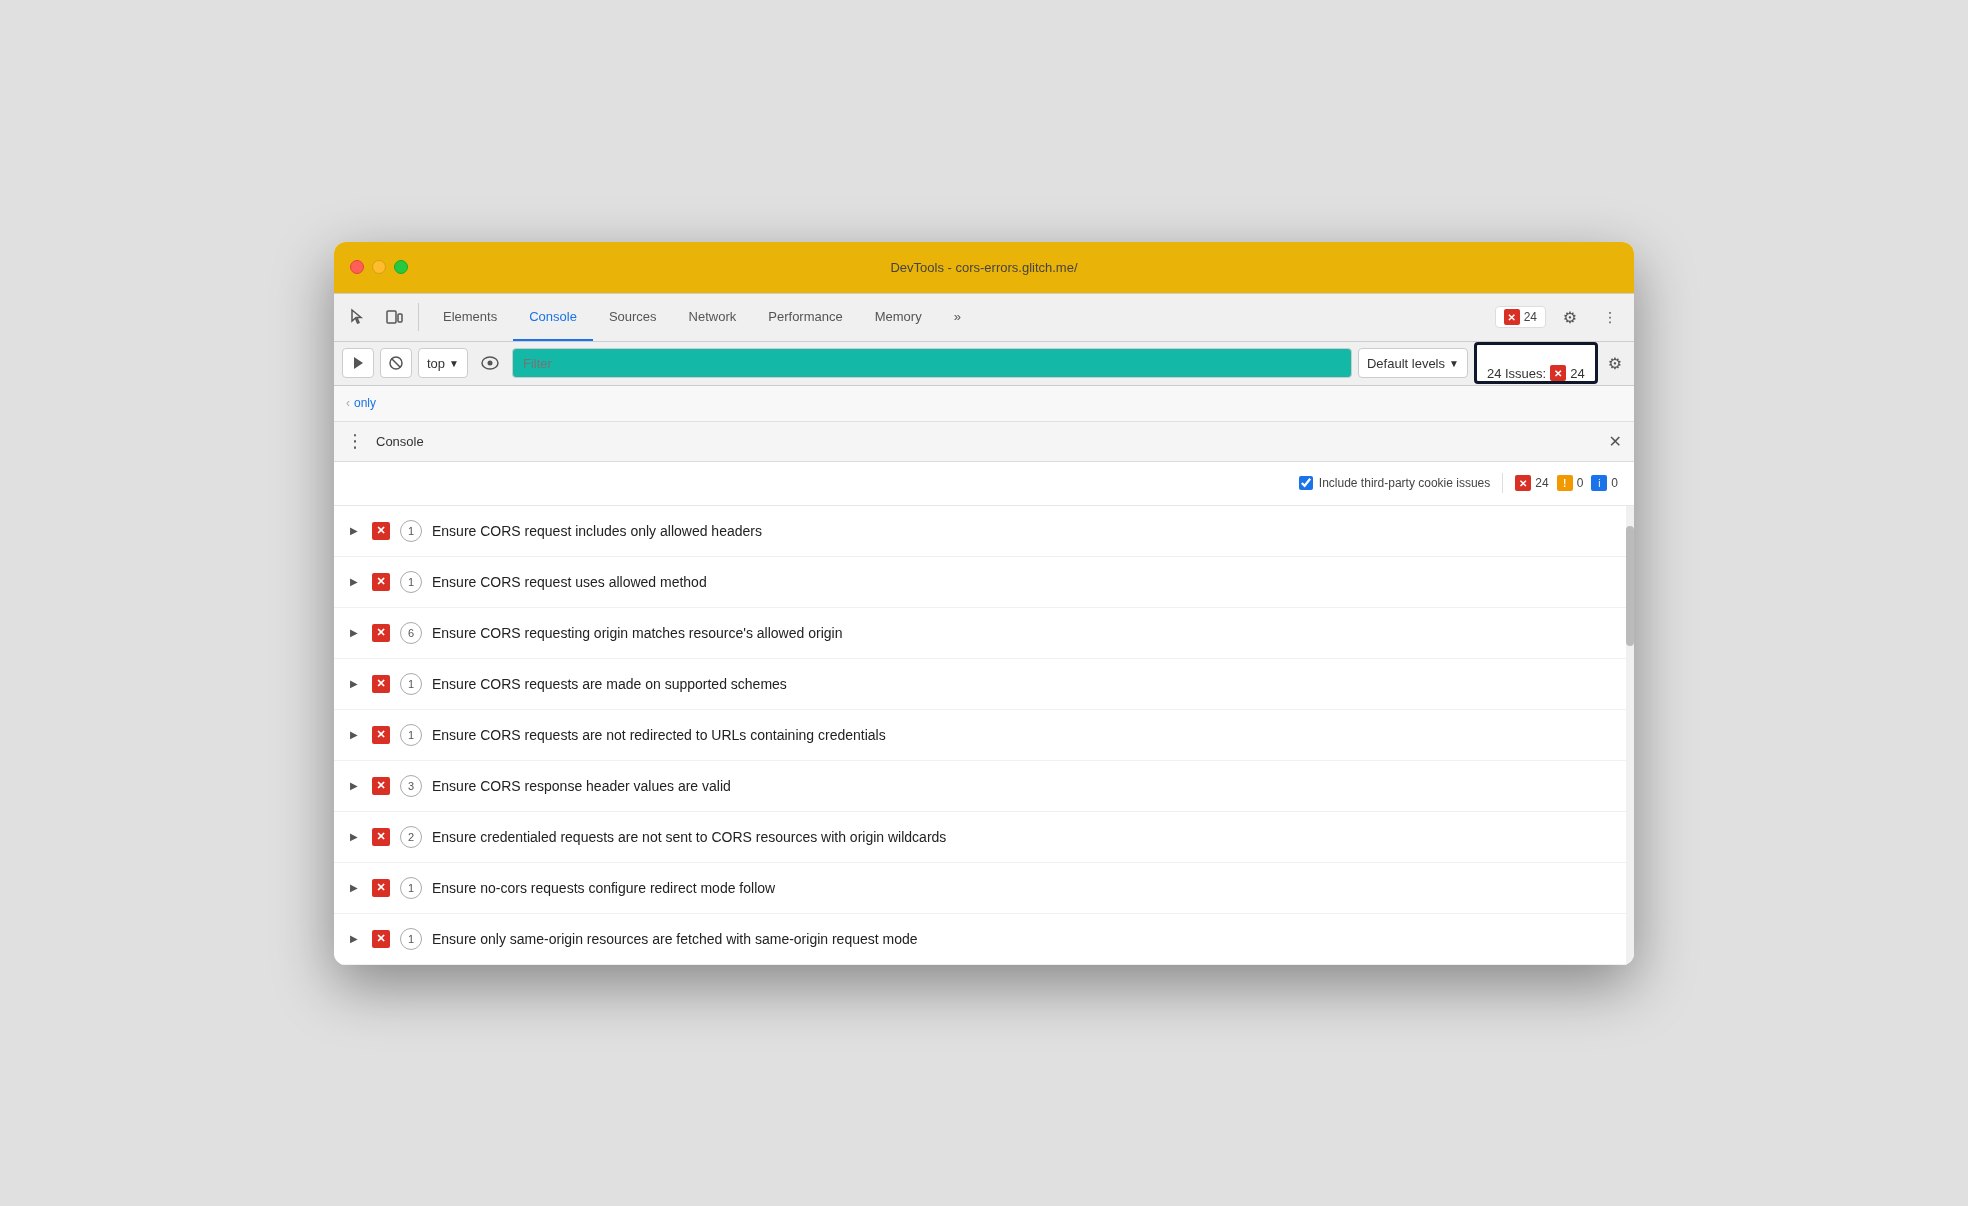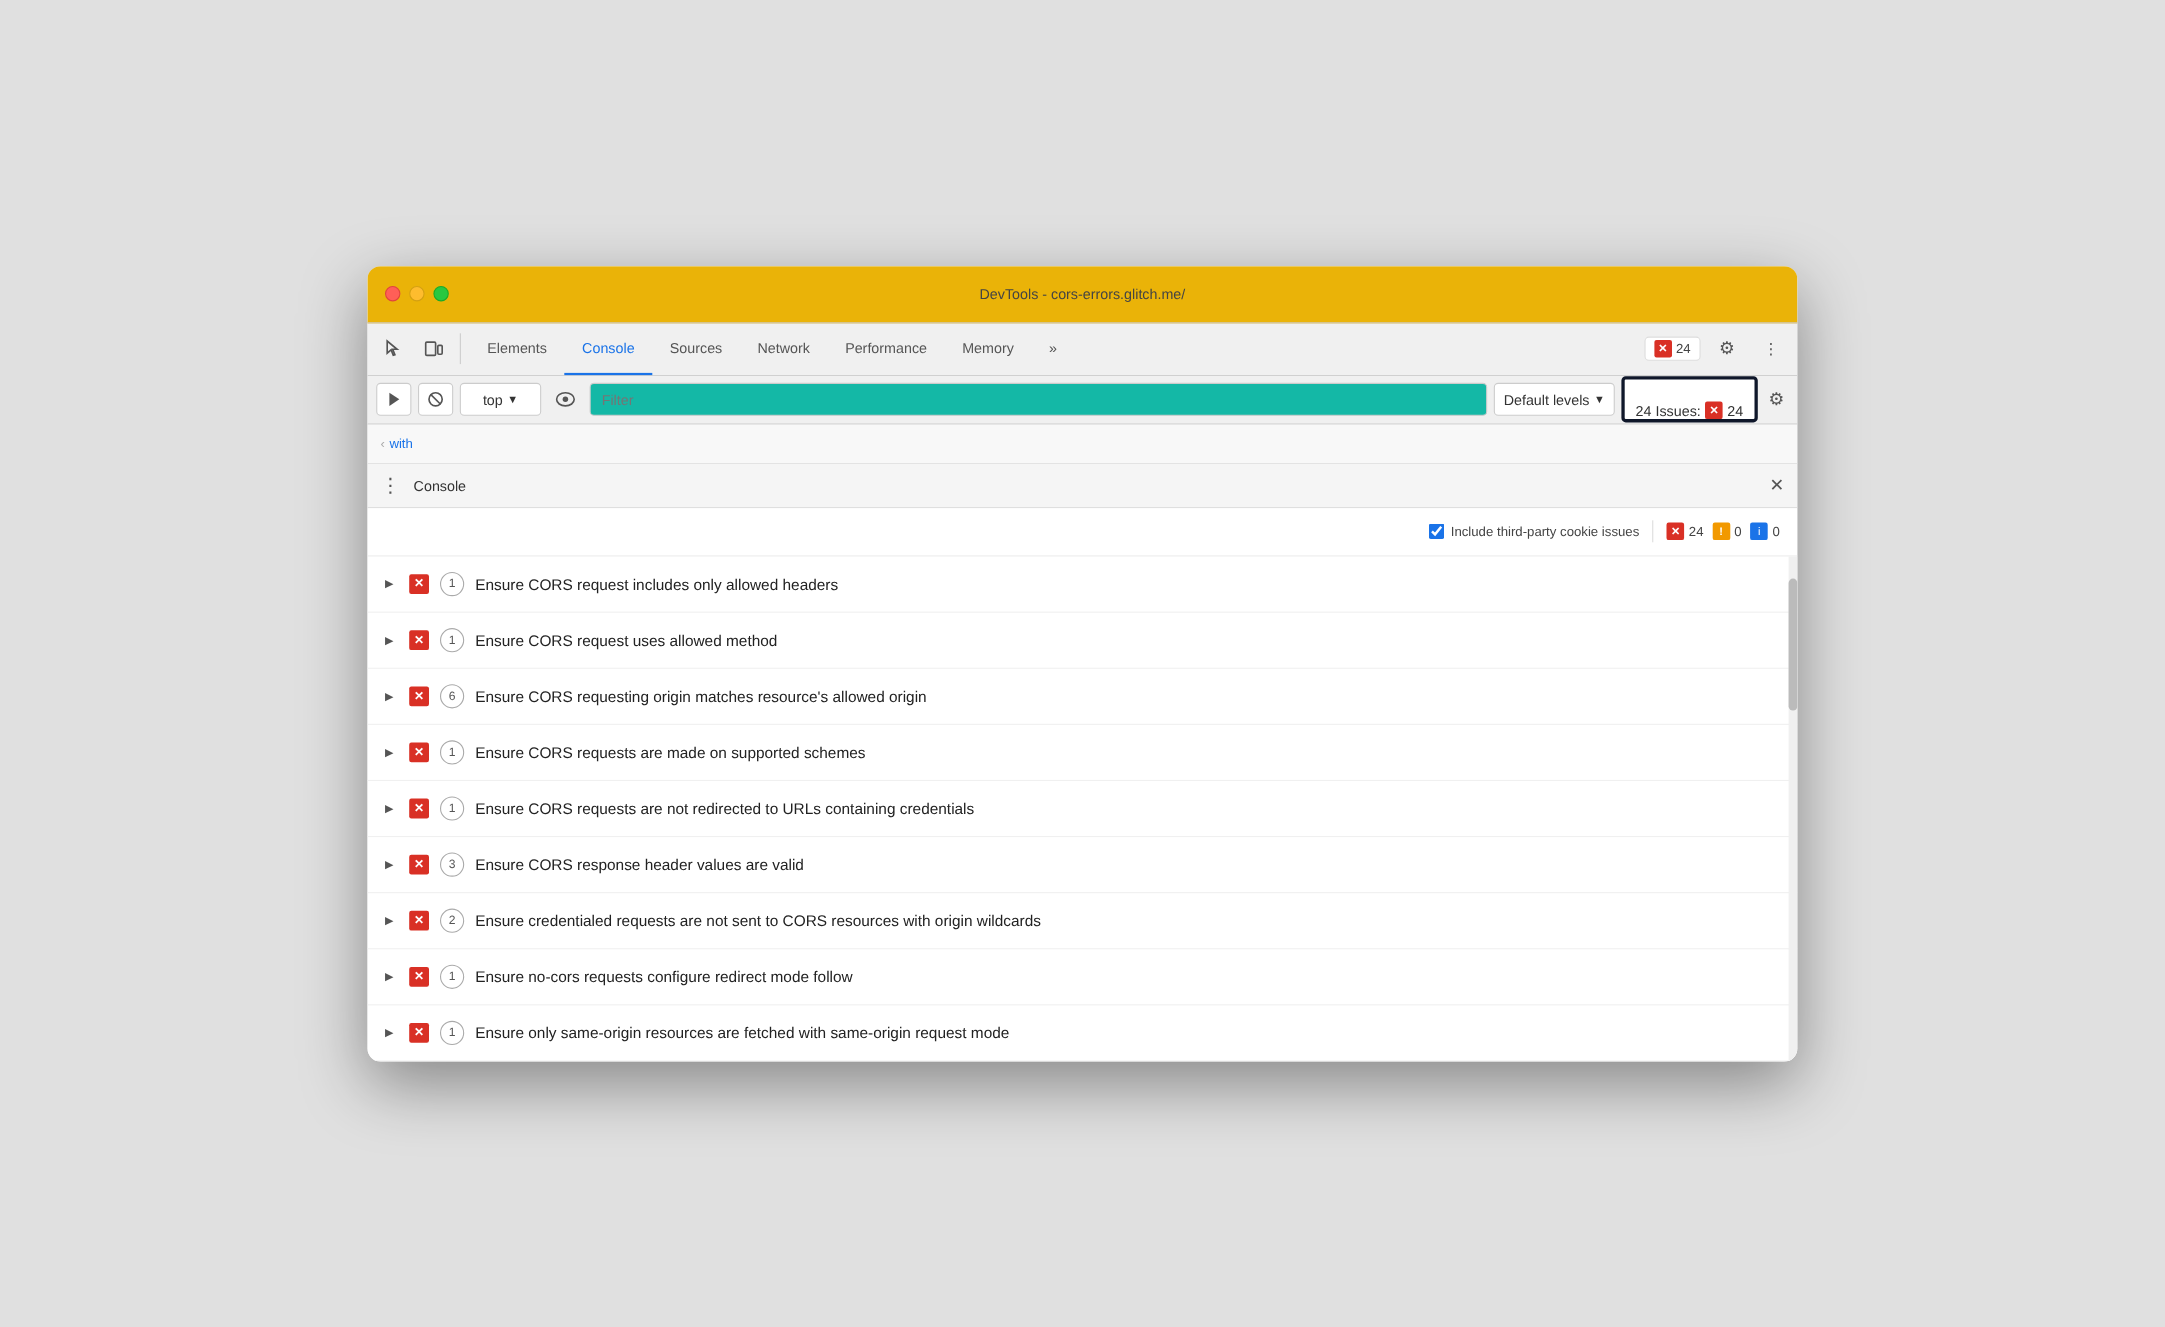--- a/index.html
+++ b/index.html
@@ -155,21 +155,21 @@
       font-size: 14px;
       color: #555;
     }
     .top-select {
       display: flex;
       align-items: center;
       gap: 4px;
       background: #fff;
       border: 1px solid #ccc;
       border-radius: 4px;
-      padding: 0 20px;
+      padding: 0 8px;
       height: 30px;
       font-size: 13px;
       color: #333;
       cursor: pointer;
     }
     .eye-btn {
       width: 32px;
       height: 30px;
       border: 1px solid transparent;
       background: transparent;
@@ -492,21 +492,21 @@
     <div class="issues-count-pill">
       <span>24 Issues:</span>
       <span class="error-icon">✕</span>
       <span>24</span>
     </div>
     <div class="toolbar-gear">⚙</div>
   </div>
 
   <div class="breadcrumb-bar">
     <span class="breadcrumb-arrow">‹</span>
-    <span style="color:#1a73e8;">with</span>
+    <span style="color:#1a73e8;">only</span>
   </div>
 
   <div class="main-content">
 
     <div class="console-header">
       <span class="console-menu-dots">⋮</span>
       <span class="console-title">Console</span>
       <span class="console-close">✕</span>
     </div>
 

